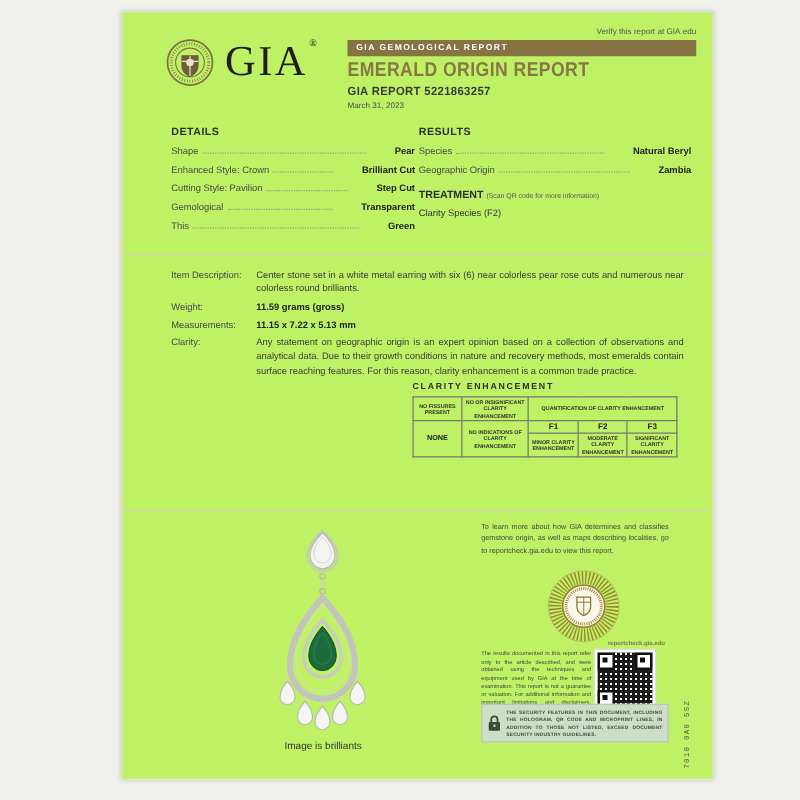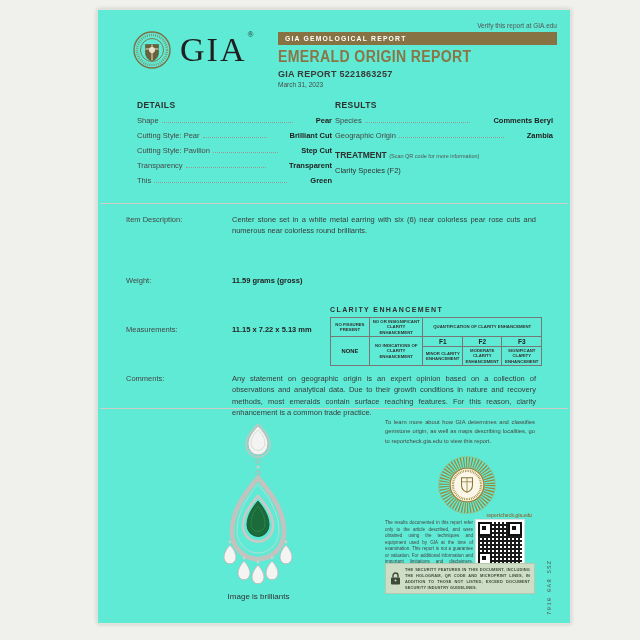--- a/index.html
+++ b/index.html
@@ -5,21 +5,21 @@
   html,body{margin:0;padding:0;}
   body{
     width:640px;height:640px;overflow:hidden;
     background:#f0f0ec;
     font-family:"Liberation Sans",sans-serif;
     color:#333;
     position:relative;
   }
   .cert{
     position:absolute;left:97px;top:9px;width:472px;height:613px;
-    background:#5eead4;border:1px solid #e2e2da;
+    background:#bef264;border:1px solid #e2e2da;
     box-shadow:0 0 4px rgba(0,0,0,.18);
   }
   
   .logo{position:absolute;left:34px;top:20px;display:flex;align-items:center;}
   .logo svg{width:40px;height:40px;}
   .gia-word{font-family:"Liberation Serif",serif;font-size:34px;color:#1f1f1f;letter-spacing:2px;margin-left:8px;line-height:1;}
   .reg{font-family:"Liberation Serif",serif;font-size:8px;color:#1f1f1f;vertical-align:top;position:relative;top:-16px;left:1px;}
   .hdr-right{position:absolute;left:180px;top:12px;width:279px;}
   .verify{font-size:6.5px;color:#555;text-align:right;margin-bottom:3px;}
   .banner{background:#867243;color:#fff;font-size:6.8px;font-weight:bold;letter-spacing:1.2px;padding:3px 0 3px 7px;margin-bottom:3px;}
@@ -33,21 +33,21 @@
   .kv{display:flex;align-items:baseline;font-size:7.5px;margin-bottom:6px;}
   .kv .k{color:#474747;white-space:nowrap;}
   .kv .leader{flex:1;border-bottom:1px dotted #9a9a94;margin:0 3px 2px 3px;min-width:8px;}
   .kv .v{font-weight:bold;color:#222;white-space:nowrap;margin-left:20px;}
   .treat-h{font-size:8.5px;font-weight:bold;color:#2f2f2f;margin-top:10px;}
   .treat-note{font-size:5.5px;font-weight:normal;color:#555;}
   .treat-v{font-size:7.5px;color:#333;margin-top:6px;}
   .divider{position:absolute;left:2px;right:2px;border-top:1px solid #cfcfc8;}
   .d1{top:193px;} .d2{top:398px;}
   
-  .desc{position:absolute;left:28px;top:204px;width:412px;display:grid;grid-template-columns:68px 1fr;column-gap:0;row-gap:3px;font-size:7.5px;line-height:1.5;gap:38px;}
+  .desc{position:absolute;left:39px;top:204px;width:412px;display:grid;grid-template-columns:68px 1fr;column-gap:0;row-gap:3px;font-size:7.5px;line-height:1.5;}
   .dlabel{color:#474747;}
   .dval{color:#3a3a3a;text-align:justify;padding-right:2px;}
   .bold-val{font-weight:bold;color:#222;}
   
   .clarity{position:absolute;left:232px;top:296px;width:212px;}
   .cl-h{font-size:7px;font-weight:bold;letter-spacing:1.4px;color:#2f2f2f;margin-bottom:4px;}
   .clarity table{border-collapse:collapse;width:100%;table-layout:fixed;}
   .clarity td{border:1px solid #777;text-align:center;vertical-align:middle;padding:1px 1px;}
   .hcell{font-size:4.3px;font-weight:bold;color:#333;line-height:1.25;text-transform:uppercase;}
   .bigcell{font-size:5.8px;font-weight:bold;color:#222;}
@@ -99,67 +99,67 @@
   </div>
 
   <div class="details">
     <div class="sec-h">DETAILS</div>
     <div class="kv">
         <span class="k">Shape</span>
         <span class="leader"></span>
         <span class="v">Pear</span>
       </div>
     <div class="kv">
-        <span class="k">Cutting Style: Pear</span>
+        <span class="k">Enhanced Style: Crown</span>
         <span class="leader"></span>
         <span class="v">Brilliant Cut</span>
       </div>
     <div class="kv">
         <span class="k">Cutting Style: Pavilion</span>
         <span class="leader"></span>
         <span class="v">Step Cut</span>
       </div>
     <div class="kv">
-        <span class="k">Transparency</span>
+        <span class="k">Gemological</span>
         <span class="leader"></span>
         <span class="v">Transparent</span>
       </div>
     <div class="kv">
         <span class="k">This</span>
         <span class="leader"></span>
         <span class="v">Green</span>
       </div>
   </div>
 
   <div class="results">
     <div class="sec-h">RESULTS</div>
     <div class="kv">
         <span class="k">Species</span>
         <span class="leader"></span>
-        <span class="v">Comments Beryl</span>
+        <span class="v">Natural Beryl</span>
       </div>
     <div class="kv">
         <span class="k">Geographic Origin</span>
         <span class="leader"></span>
         <span class="v">Zambia</span>
       </div>
     <div class="treat-h"><span>TREATMENT</span> <span class="treat-note">(Scan QR code for more information)</span></div>
     <div class="treat-v">Clarity Species (F2)</div>
   </div>
 
   <div class="divider d1"></div>
 
   <div class="desc">
     <div class="dlabel">Item Description:</div>
     <div class="dval">Center stone set in a white metal earring with six (6) near colorless pear rose cuts and numerous near colorless round brilliants.</div>
     <div class="dlabel">Weight:</div>
     <div class="dval bold-val">11.59 grams (gross)</div>
     <div class="dlabel">Measurements:</div>
     <div class="dval bold-val">11.15 x 7.22 x 5.13 mm</div>
-    <div class="dlabel">Comments:</div>
+    <div class="dlabel">Clarity:</div>
     <div class="dval">Any statement on geographic origin is an expert opinion based on a collection of observations and analytical data. Due to their growth conditions in nature and recovery methods, most emeralds contain surface reaching features. For this reason, clarity enhancement is a common trade practice.</div>
   </div>
 
   <div class="clarity">
     <div class="cl-h">CLARITY ENHANCEMENT</div>
     <table>
       <tbody>
           <tr>
         <td class="hcell c1">NO FISSURES PRESENT</td>
         <td class="hcell c2">NO OR INSIGNIFICANT CLARITY ENHANCEMENT</td>

